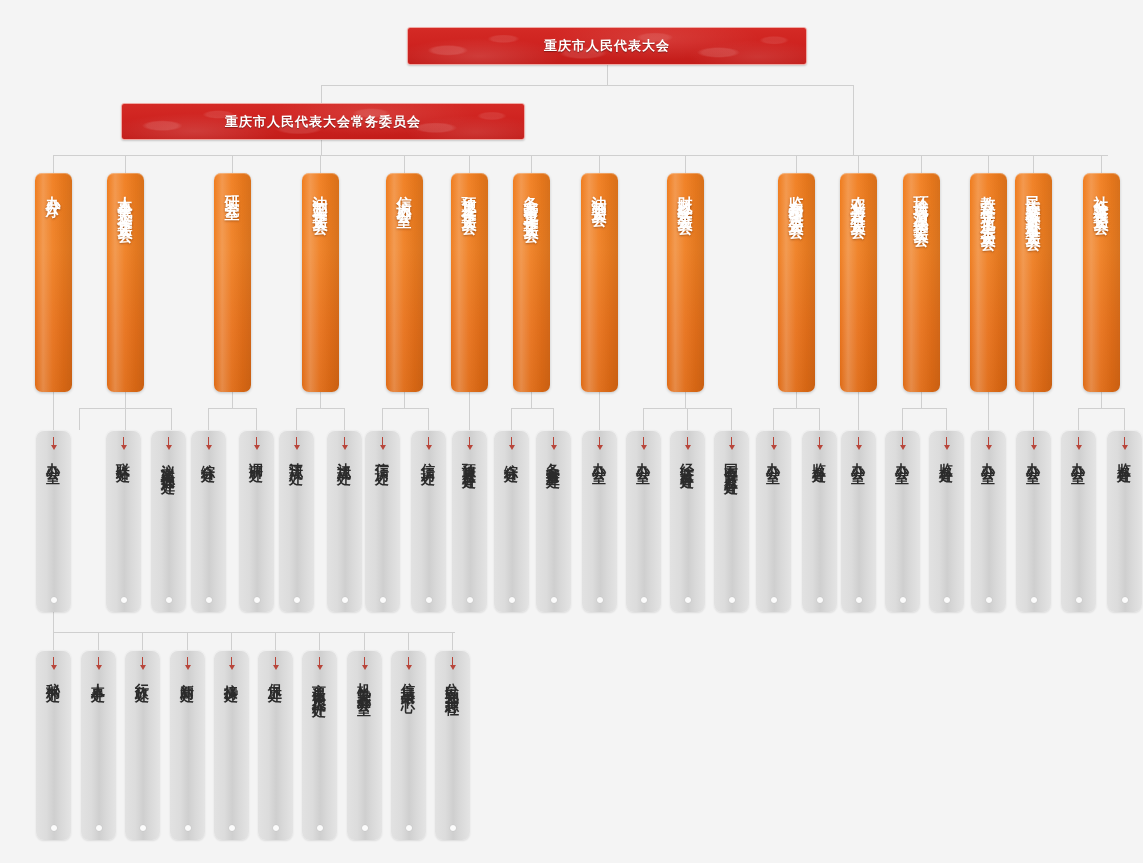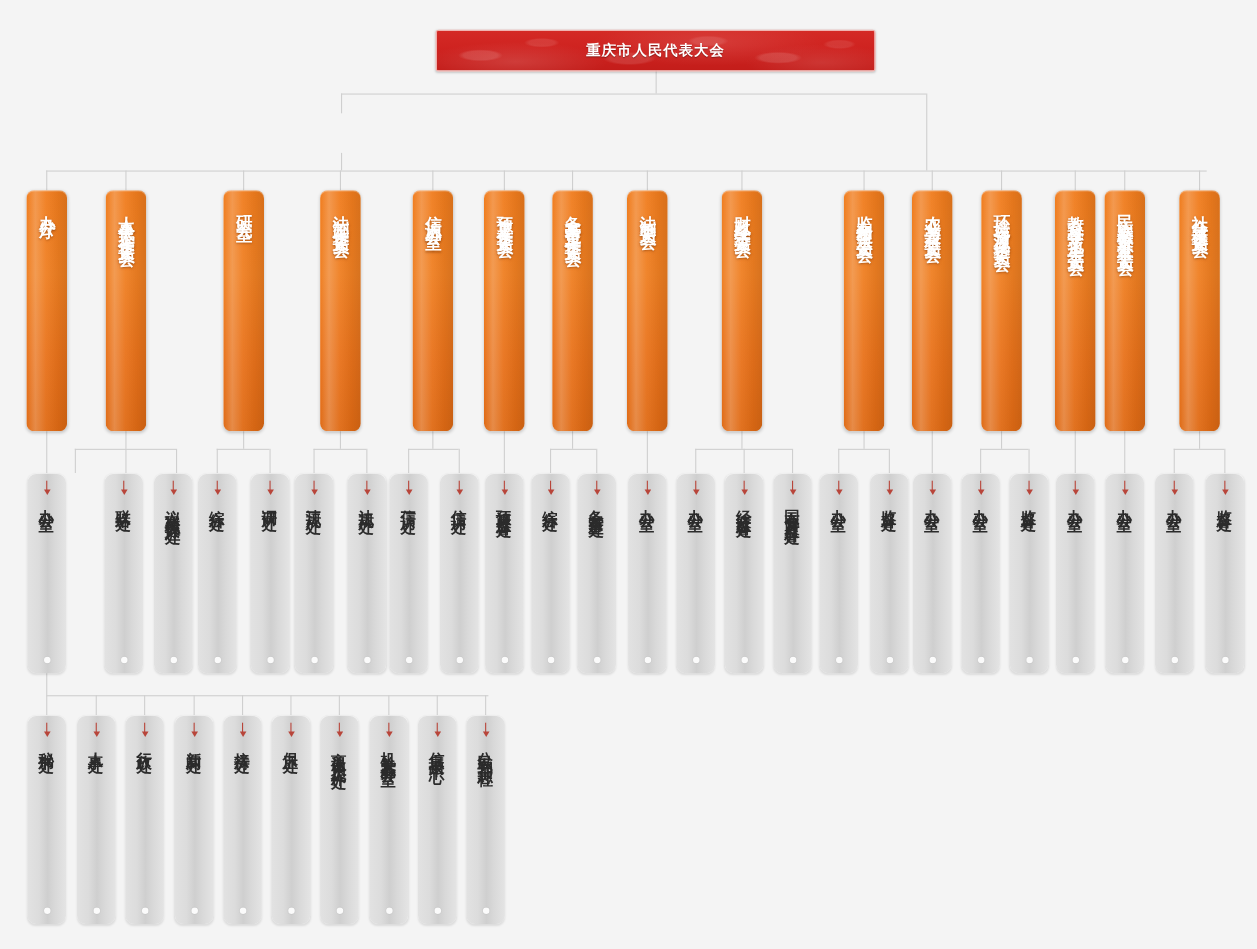--- a/index.html
+++ b/index.html
@@ -3,21 +3,21 @@
 <meta charset="utf-8">
 <title>组织机构图</title>
 <style>
   html,body{margin:0;padding:0;}
   body{
     width:1143px;height:863px;
     background:#f4f4f4;
     font-family:"Liberation Sans","DejaVu Sans",sans-serif;
     overflow:hidden;
   }
-  #chart{position:relative;width:1017px;height:863px;}
+  #chart{position:relative;width:1017px;height:863px;margin-left:11px;}
 
   
   .ln{position:absolute;background:#cfcfcf;}
   .ln.h{height:1px;}
   .ln.v{width:1px;}
 
   
   .red-node{
     position:absolute;
     box-sizing:border-box;
@@ -221,20 +221,24 @@
     <div class="ln v" style="left:353px;top:632px;height:18px;"></div>
     <div class="ln v" style="left:397px;top:632px;height:18px;"></div>
     <div class="ln v" style="left:441px;top:632px;height:18px;"></div>
   </div>
 
   <div class="red-node" style="left:396px;top:27px;width:400px;height:38px;">
     <span class="pat"></span>
     <span class="txt">重庆市人民代表大会</span>
   </div>
 
+  <div class="red-node" style="left:110px;top:103px;width:404px;height:37px;">
+    <span class="pat"></span>
+    <span class="txt">重庆市人民代表大会常务委员会</span>
+  </div>
 
   <div class="or-node" style="left:24px;top:173px;width:37px;height:219px;">
     <span class="vtxt">办公厅</span>
   </div>
   <div class="or-node" style="left:96px;top:173px;width:37px;height:219px;">
     <span class="vtxt">人事代表工作委员会</span>
   </div>
   <div class="or-node" style="left:203px;top:173px;width:37px;height:219px;">
     <span class="vtxt">研究室</span>
   </div>

